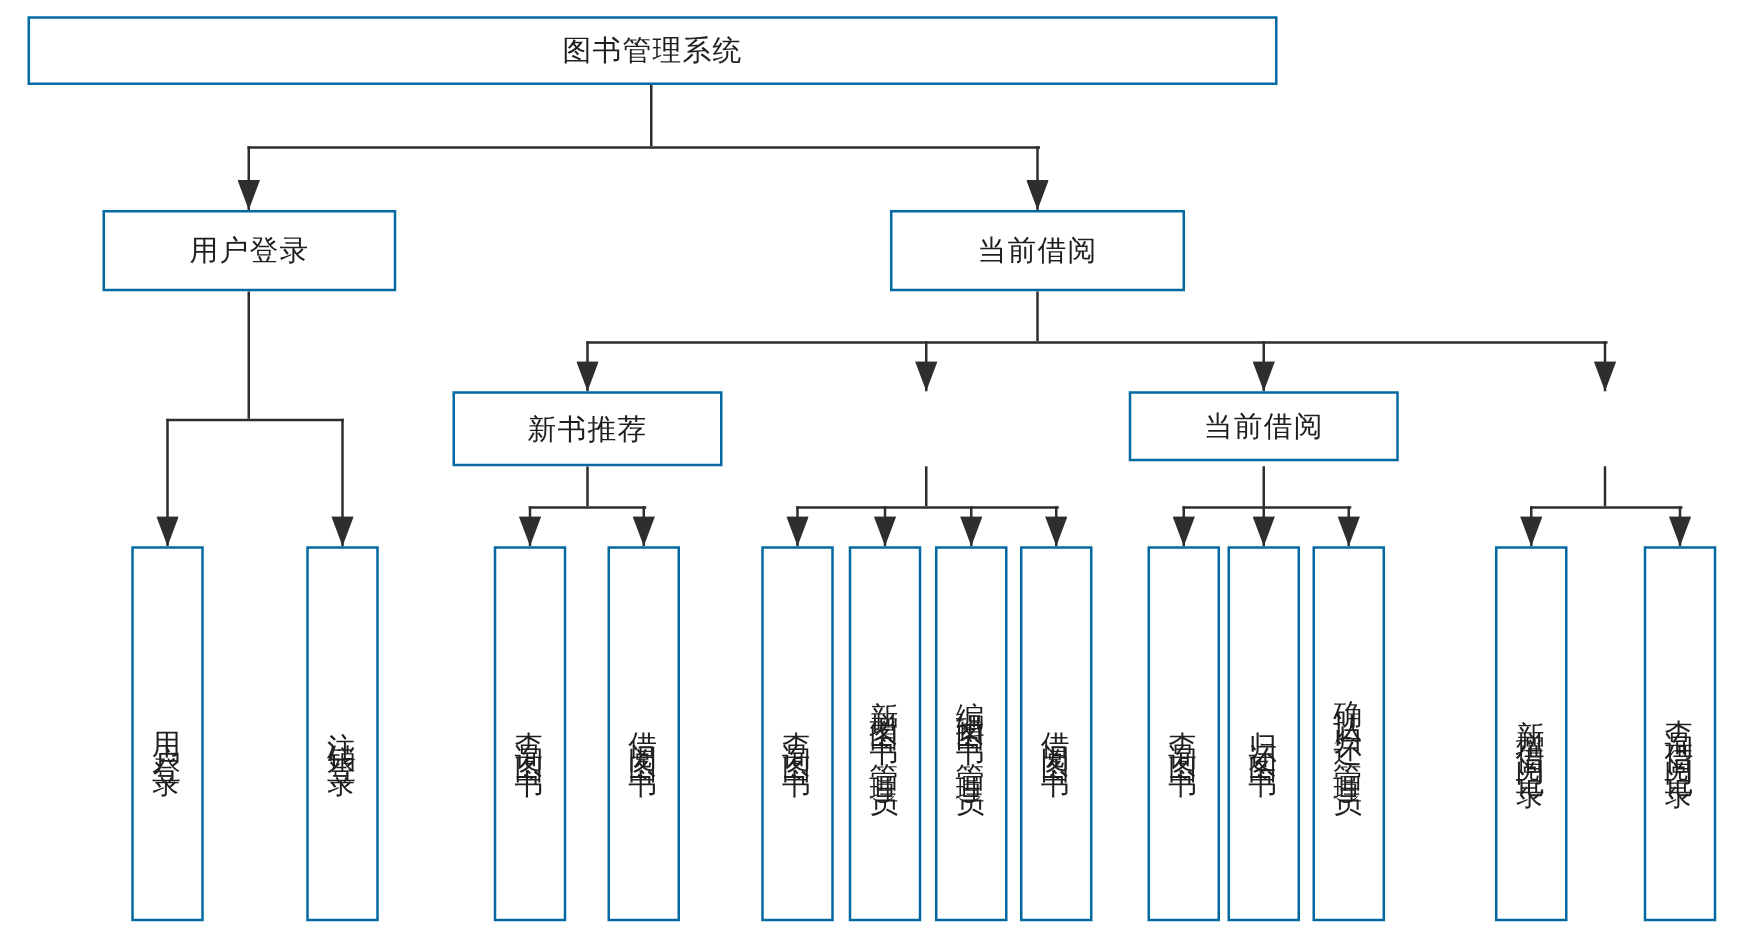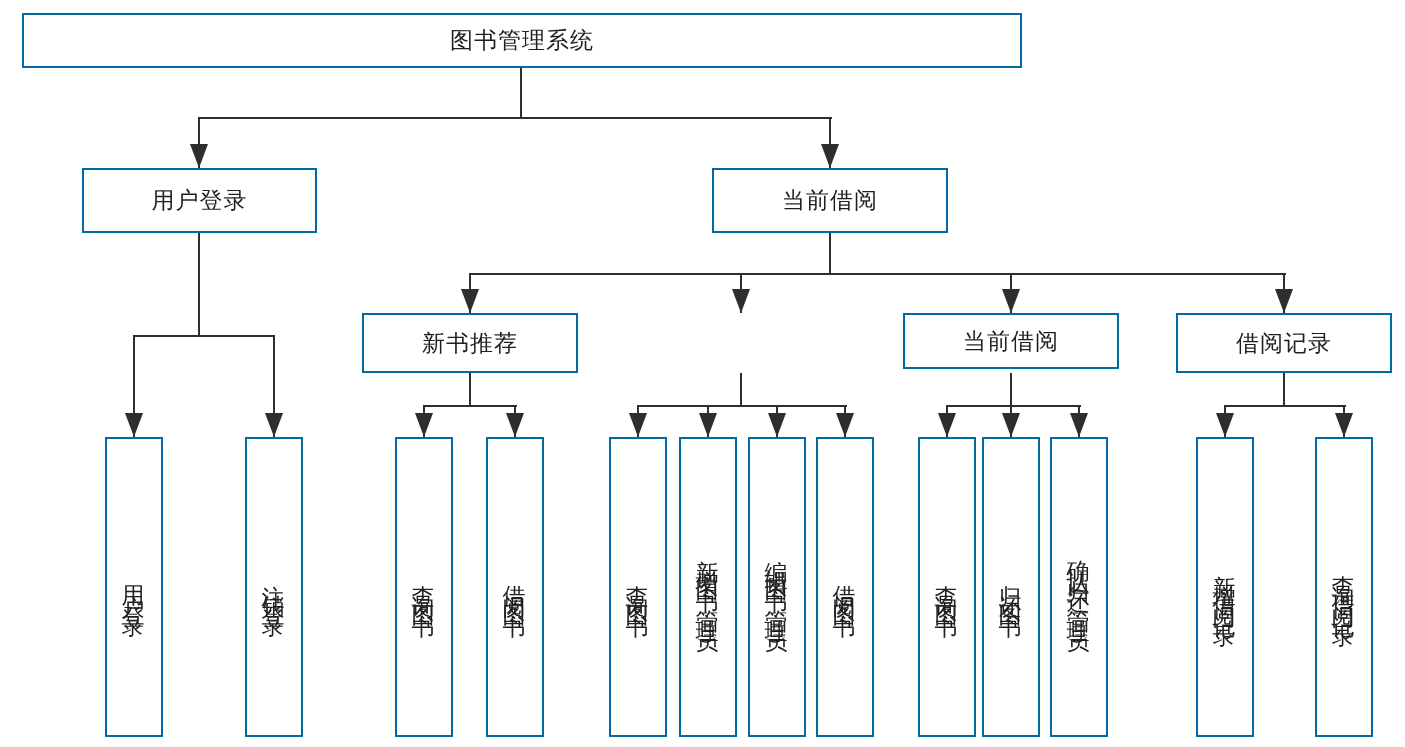--- a/index.html
+++ b/index.html
@@ -127,23 +127,20 @@
   <div class="box" id="book-mgmt">
     <span class="label">当前借阅</span>
   </div>
 
   <div class="box" id="new-book">
     <span class="label">新书推荐</span>
   </div>
   <div class="box" id="current-borrow">
     <span class="label">当前借阅</span>
   </div>
-  <div class="box" id="borrow-record">
-    <span class="label">借阅记录</span>
-  </div>
 
   <div class="box leaf" id="l-ul-login">
     <span class="vtext">用户登录</span>
   </div>
   <div class="box leaf" id="l-ul-logout">
     <span class="vtext">注销登录</span>
   </div>
 
   <div class="box leaf" id="l-nb-query">
     <span class="vtext">查询图书</span>

